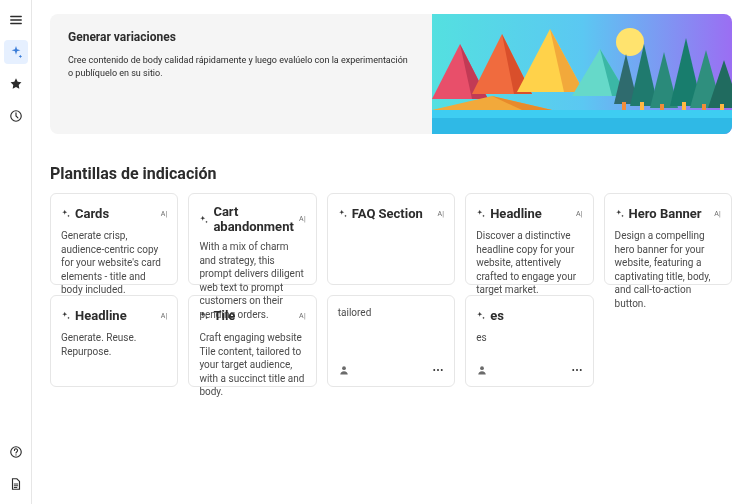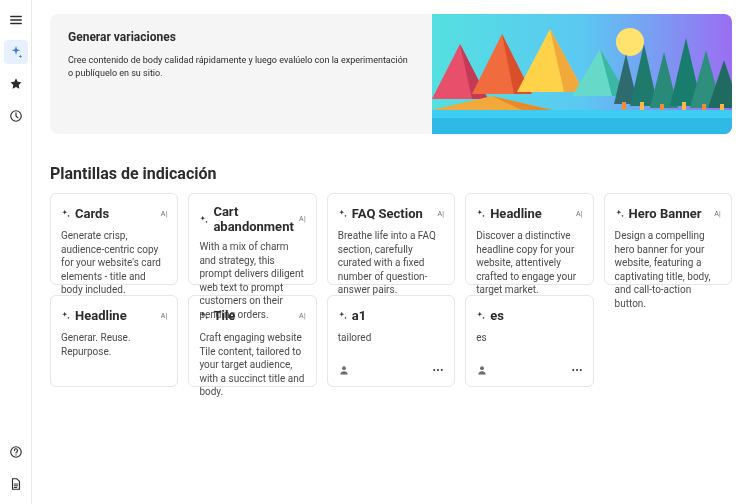--- a/index.html
+++ b/index.html
@@ -258,21 +258,20 @@
       <div class="card">
         <div class="card-head">
           <div class="card-title-wrap">
             <span class="sparkle"><svg viewBox="0 0 16 16">
                 <path d="M6 1l1 3 3 1-3 1-1 3-1-3-3-1 3-1 1-3zM12 9l.6 1.4 1.4.6-1.4.6L12 13l-.6-1.4L10 11l1.4-.6L12 9z" fill="#2c2c2c"></path>
               </svg></span>
             <span class="card-title">FAQ Section</span>
           </div>
           <span class="badge">A|</span>
         </div>
-        <div class="card-desc">Breathe life into a FAQ section, carefully curated with a fixed number of question-answer pairs.</div>
       </div>
       <div class="card">
         <div class="card-head">
           <div class="card-title-wrap">
             <span class="sparkle"><svg viewBox="0 0 16 16">
                 <path d="M6 1l1 3 3 1-3 1-1 3-1-3-3-1 3-1 1-3zM12 9l.6 1.4 1.4.6-1.4.6L12 13l-.6-1.4L10 11l1.4-.6L12 9z" fill="#2c2c2c"></path>
               </svg></span>
             <span class="card-title">Headline</span>
           </div>
           <span class="badge">A|</span>
@@ -294,43 +293,35 @@
       <div class="card">
         <div class="card-head">
           <div class="card-title-wrap">
             <span class="sparkle"><svg viewBox="0 0 16 16">
                 <path d="M6 1l1 3 3 1-3 1-1 3-1-3-3-1 3-1 1-3zM12 9l.6 1.4 1.4.6-1.4.6L12 13l-.6-1.4L10 11l1.4-.6L12 9z" fill="#2c2c2c"></path>
               </svg></span>
             <span class="card-title">Headline</span>
           </div>
           <span class="badge">A|</span>
         </div>
-        <div class="card-desc">Generar. Reuse. Repurpose.</div>
+        <div class="card-desc">Generate. Reuse. Repurpose.</div>
       </div>
       <div class="card">
         <div class="card-head">
           <div class="card-title-wrap">
             <span class="sparkle"><svg viewBox="0 0 16 16">
                 <path d="M6 1l1 3 3 1-3 1-1 3-1-3-3-1 3-1 1-3zM12 9l.6 1.4 1.4.6-1.4.6L12 13l-.6-1.4L10 11l1.4-.6L12 9z" fill="#2c2c2c"></path>
               </svg></span>
             <span class="card-title">Tile</span>
           </div>
           <span class="badge">A|</span>
         </div>
         <div class="card-desc">Craft engaging website Tile content, tailored to your target audience, with a succinct title and body.</div>
       </div>
       <div class="card">
-        <div class="card-head">
-          <div class="card-title-wrap">
-            <span class="sparkle"><svg viewBox="0 0 16 16">
-                <path d="M6 1l1 3 3 1-3 1-1 3-1-3-3-1 3-1 1-3zM12 9l.6 1.4 1.4.6-1.4.6L12 13l-.6-1.4L10 11l1.4-.6L12 9z" fill="#2c2c2c"></path>
-              </svg></span>
-            <span class="card-title">a1</span>
-          </div>
-        </div>
         <div class="card-desc">tailored</div>
         <div class="card-footer">
           <span class="mini-icon"><svg viewBox="0 0 16 16">
               <circle cx="8" cy="5.5" r="2.5" fill="#6b6b6b"></circle>
               <path d="M3 14c0-2.8 2.2-4.5 5-4.5s5 1.7 5 4.5" fill="#6b6b6b"></path>
             </svg></span>
           <span class="dots"><svg viewBox="0 0 16 16">
               <circle cx="3" cy="8" r="1.3" fill="#2c2c2c"></circle>
               <circle cx="8" cy="8" r="1.3" fill="#2c2c2c"></circle>
               <circle cx="13" cy="8" r="1.3" fill="#2c2c2c"></circle>

